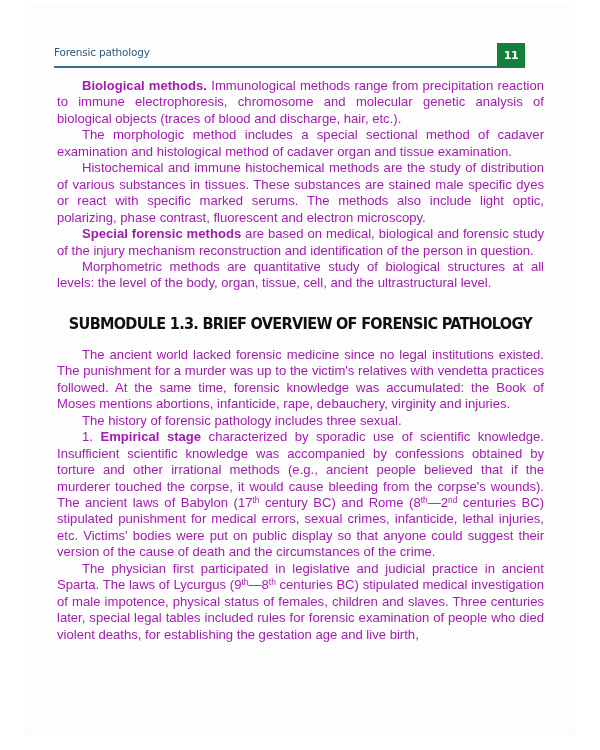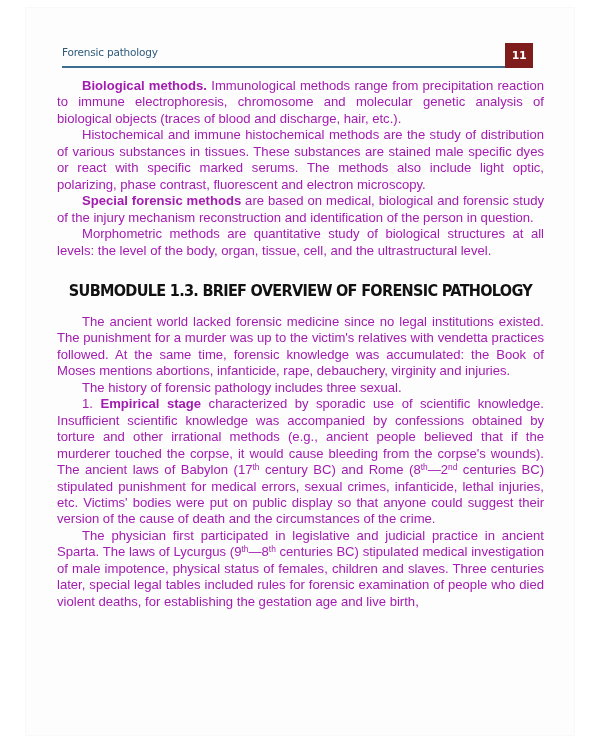--- a/index.html
+++ b/index.html
@@ -27,21 +27,21 @@
   #page-inner {
     position: absolute;
     left: 0; top: 0;
     width: 548px;
     height: 727px;
   }
 
   
   .running-header {
     position: absolute;
-    left: 36px;
+    left: 28px;
     top: 38px;
     width: 486px;
     height: 30px;
   }
   .rh-title {
     position: absolute;
     left: 0;
     top: 0;
     font-family: "DejaVu Sans", sans-serif;
     font-size: 10.5px;
@@ -56,21 +56,21 @@
     width: 455px;
     height: 1.6px;
     background: #3d6e90;
   }
   .rh-badge {
     position: absolute;
     left: 443px;
     top: -3px;
     width: 28px;
     height: 25px;
-    background: #7f1d1d;
+    background: #15803d;
     color: #ffffff;
     font-family: "DejaVu Sans", sans-serif;
     font-size: 11px;
     font-weight: bold;
     display: flex;
     align-items: center;
     justify-content: center;
     letter-spacing: -0.3px;
   }
 
@@ -125,20 +125,21 @@
     <div class="running-header">
       <div class="rh-title">Forensic pathology</div>
       <div class="rh-rule"></div>
       <div class="rh-badge">11</div>
     </div>
 
     <div class="textcol">
 
       <p class="para"><b>Biological methods.</b><span> Immunological methods range from precipitation reaction to immune electrophoresis, chromosome and molecular genetic analysis of biological objects (traces of blood and discharge, hair, etc.).</span></p>
 
+      <p class="para"><span>The morphologic method includes a special sectional method of cadaver examination and histological method of cadaver organ and tissue examination.</span></p>
 
       <p class="para"><span>Histochemical and immune histochemical methods are the study of distribution of various substances in tissues. These substances are stained male specific dyes or react with specific marked serums. The methods also include light optic, polarizing, phase contrast, fluorescent and electron microscopy.</span></p>
 
       <p class="para"><b>Special forensic methods</b><span> are based on medical, biological and forensic study of the injury mechanism reconstruction and identification of the person in question.</span></p>
 
       <p class="para"><span>Morphometric methods are quantitative study of biological structures at all levels: the level of the body, organ, tissue, cell, and the ultrastructural level.</span></p>
 
       <div class="sub-spacer-top"></div>
       <h2 class="submodule">SUBMODULE 1.3. BRIEF OVERVIEW OF FORENSIC PATHOLOGY</h2>
       <div class="sub-spacer-bottom"></div>

